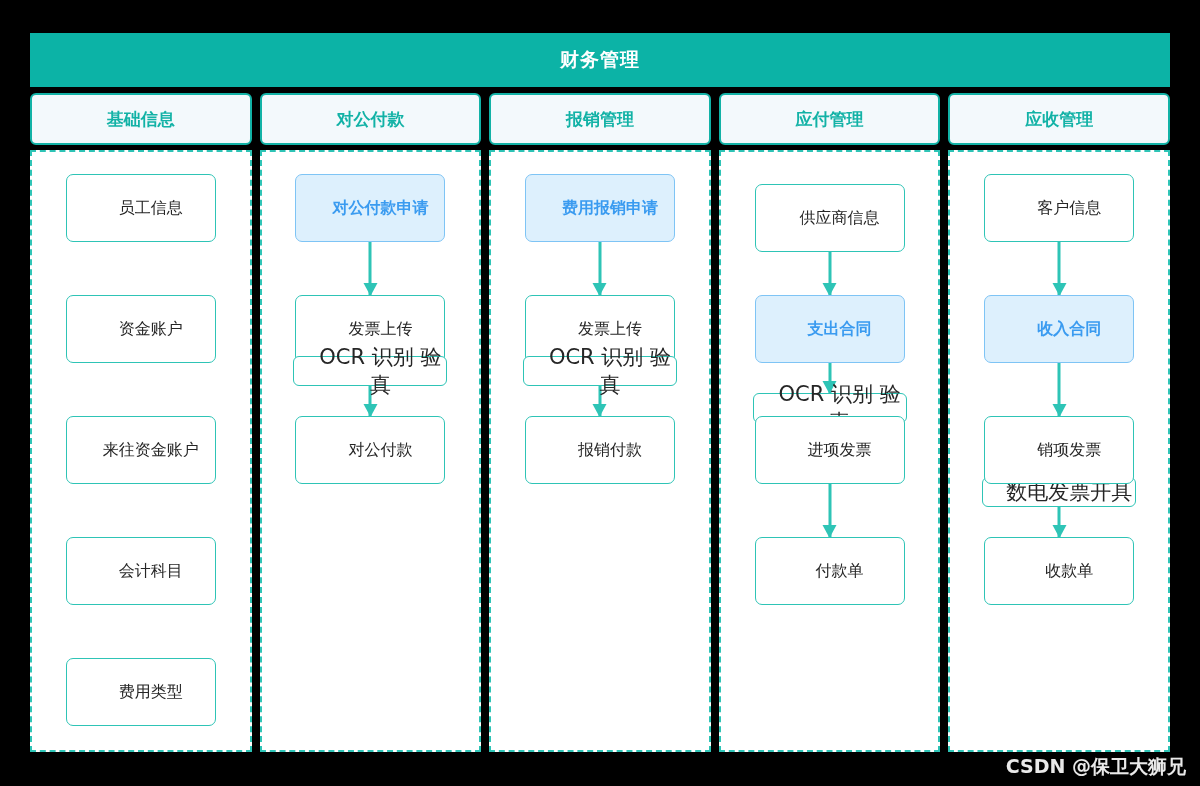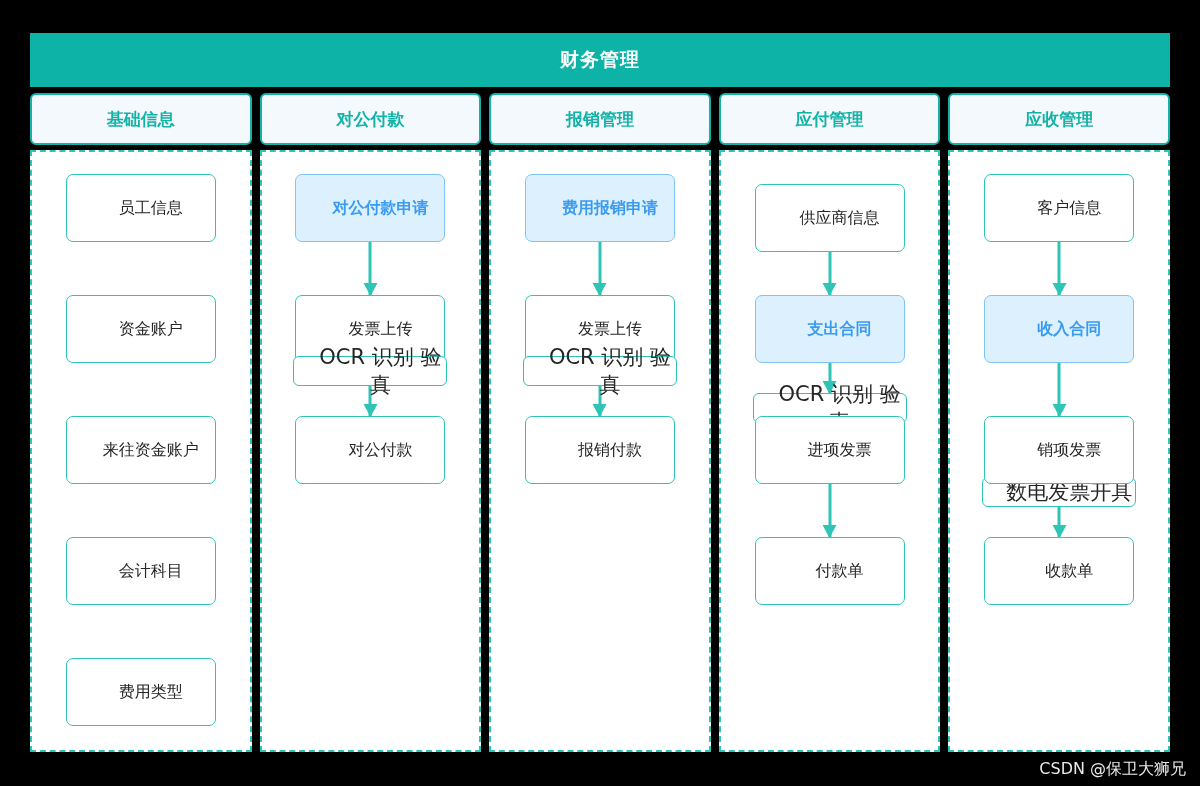--- a/index.html
+++ b/index.html
@@ -122,23 +122,24 @@
     border-right: 7.5px solid transparent;
     border-top: 13px solid #2ec4b6;
   }
 
   
   .watermark {
     position: absolute;
     right: 14px;
     bottom: 6px;
     color: #e9e9e9;
-    font-size: 16px;
+    font-size: 19px;
     font-family: "DejaVu Sans", "Liberation Sans", sans-serif;
     white-space: nowrap;
+    font-weight: bold;
   }
 </style>
 </head>
 <body>
 
 <div id="diagram">
 
   <div class="title-bar">
     <span>财务管理</span>
   </div>

